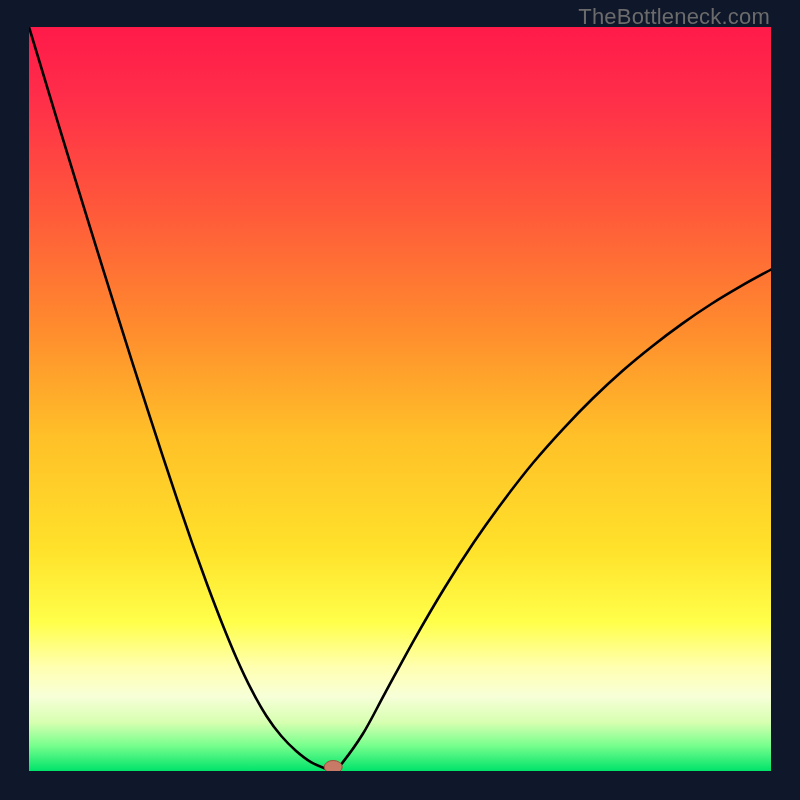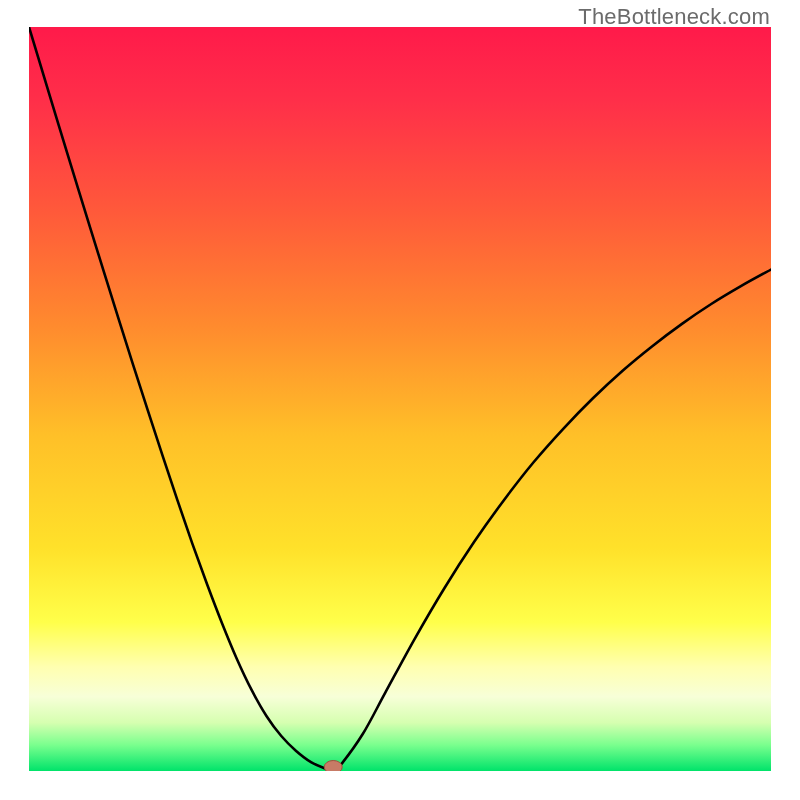--- a/index.html
+++ b/index.html
@@ -8,21 +8,21 @@
     width: 800px;
     height: 800px;
     background: #000000;
     overflow: hidden;
     font-family: Arial, Helvetica, sans-serif;
   }
   .frame {
     position: absolute;
     width: 800px;
     height: 800px;
-    background: #ffffff;
+    background: #0f172a;
   }
   .plot-area {
     position: absolute;
     left: 29px;
     top: 27px;
     width: 742px;
     height: 744px;
     overflow: hidden;
   }
   .watermark {

